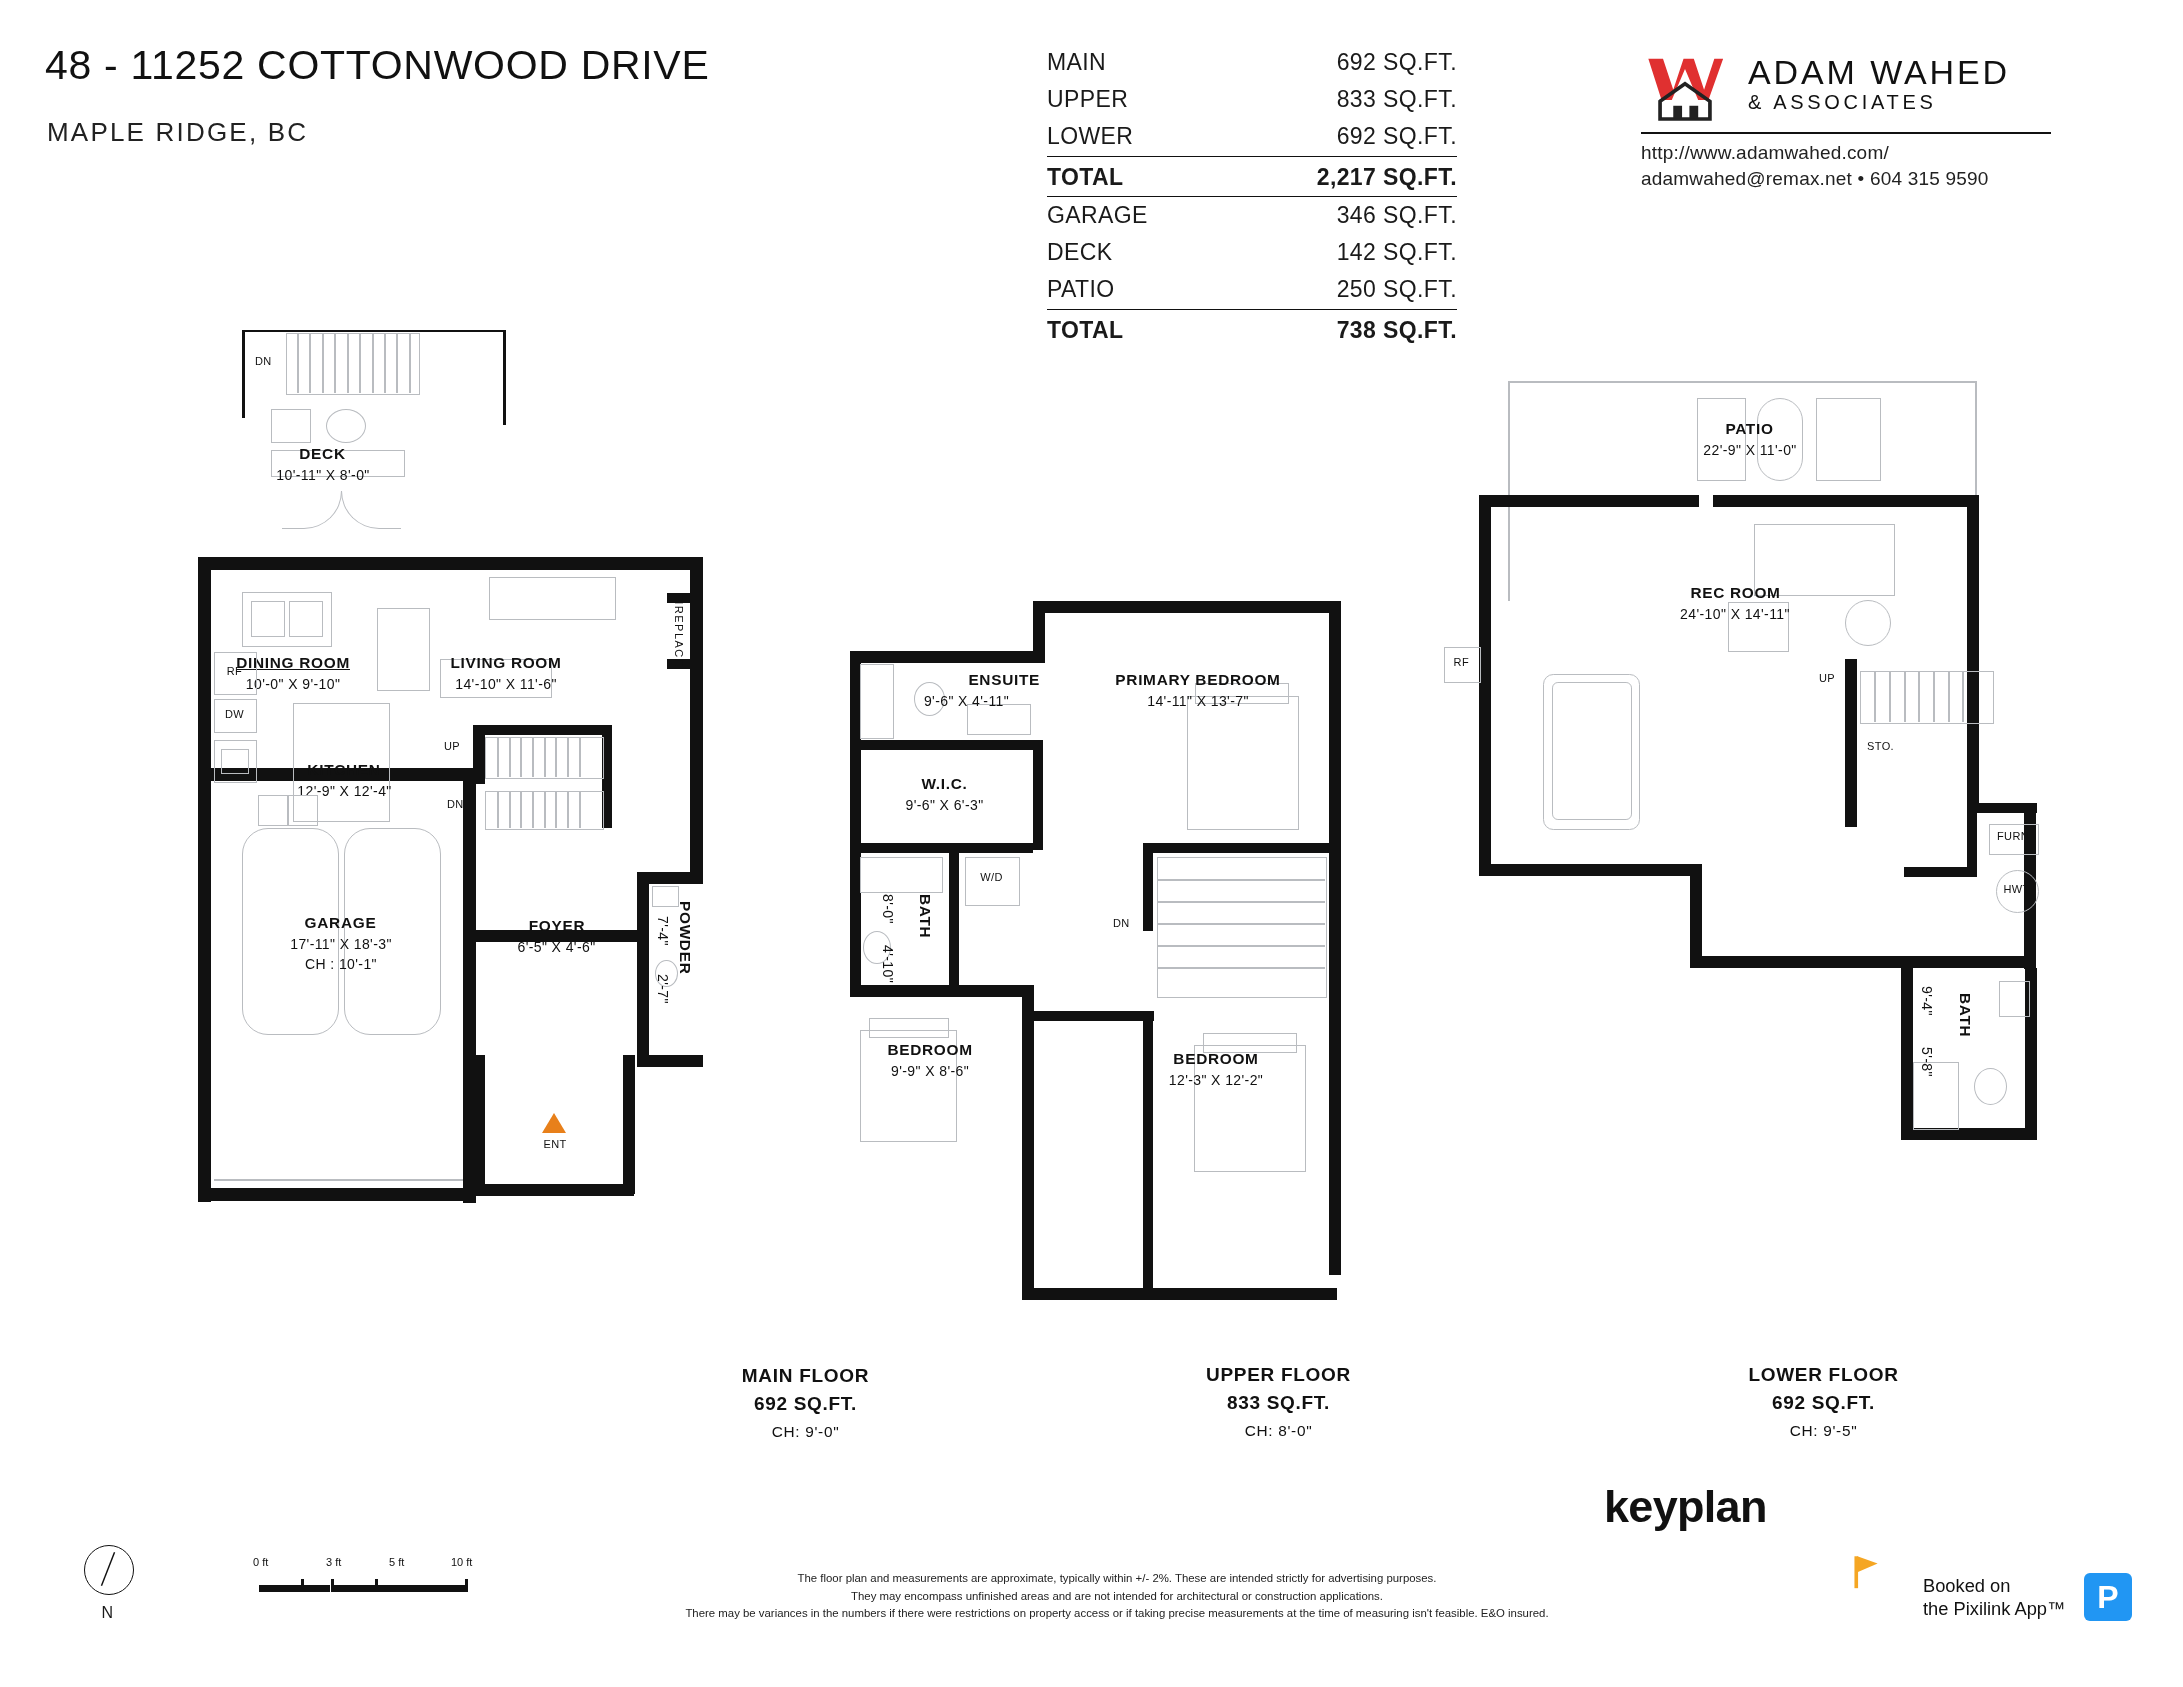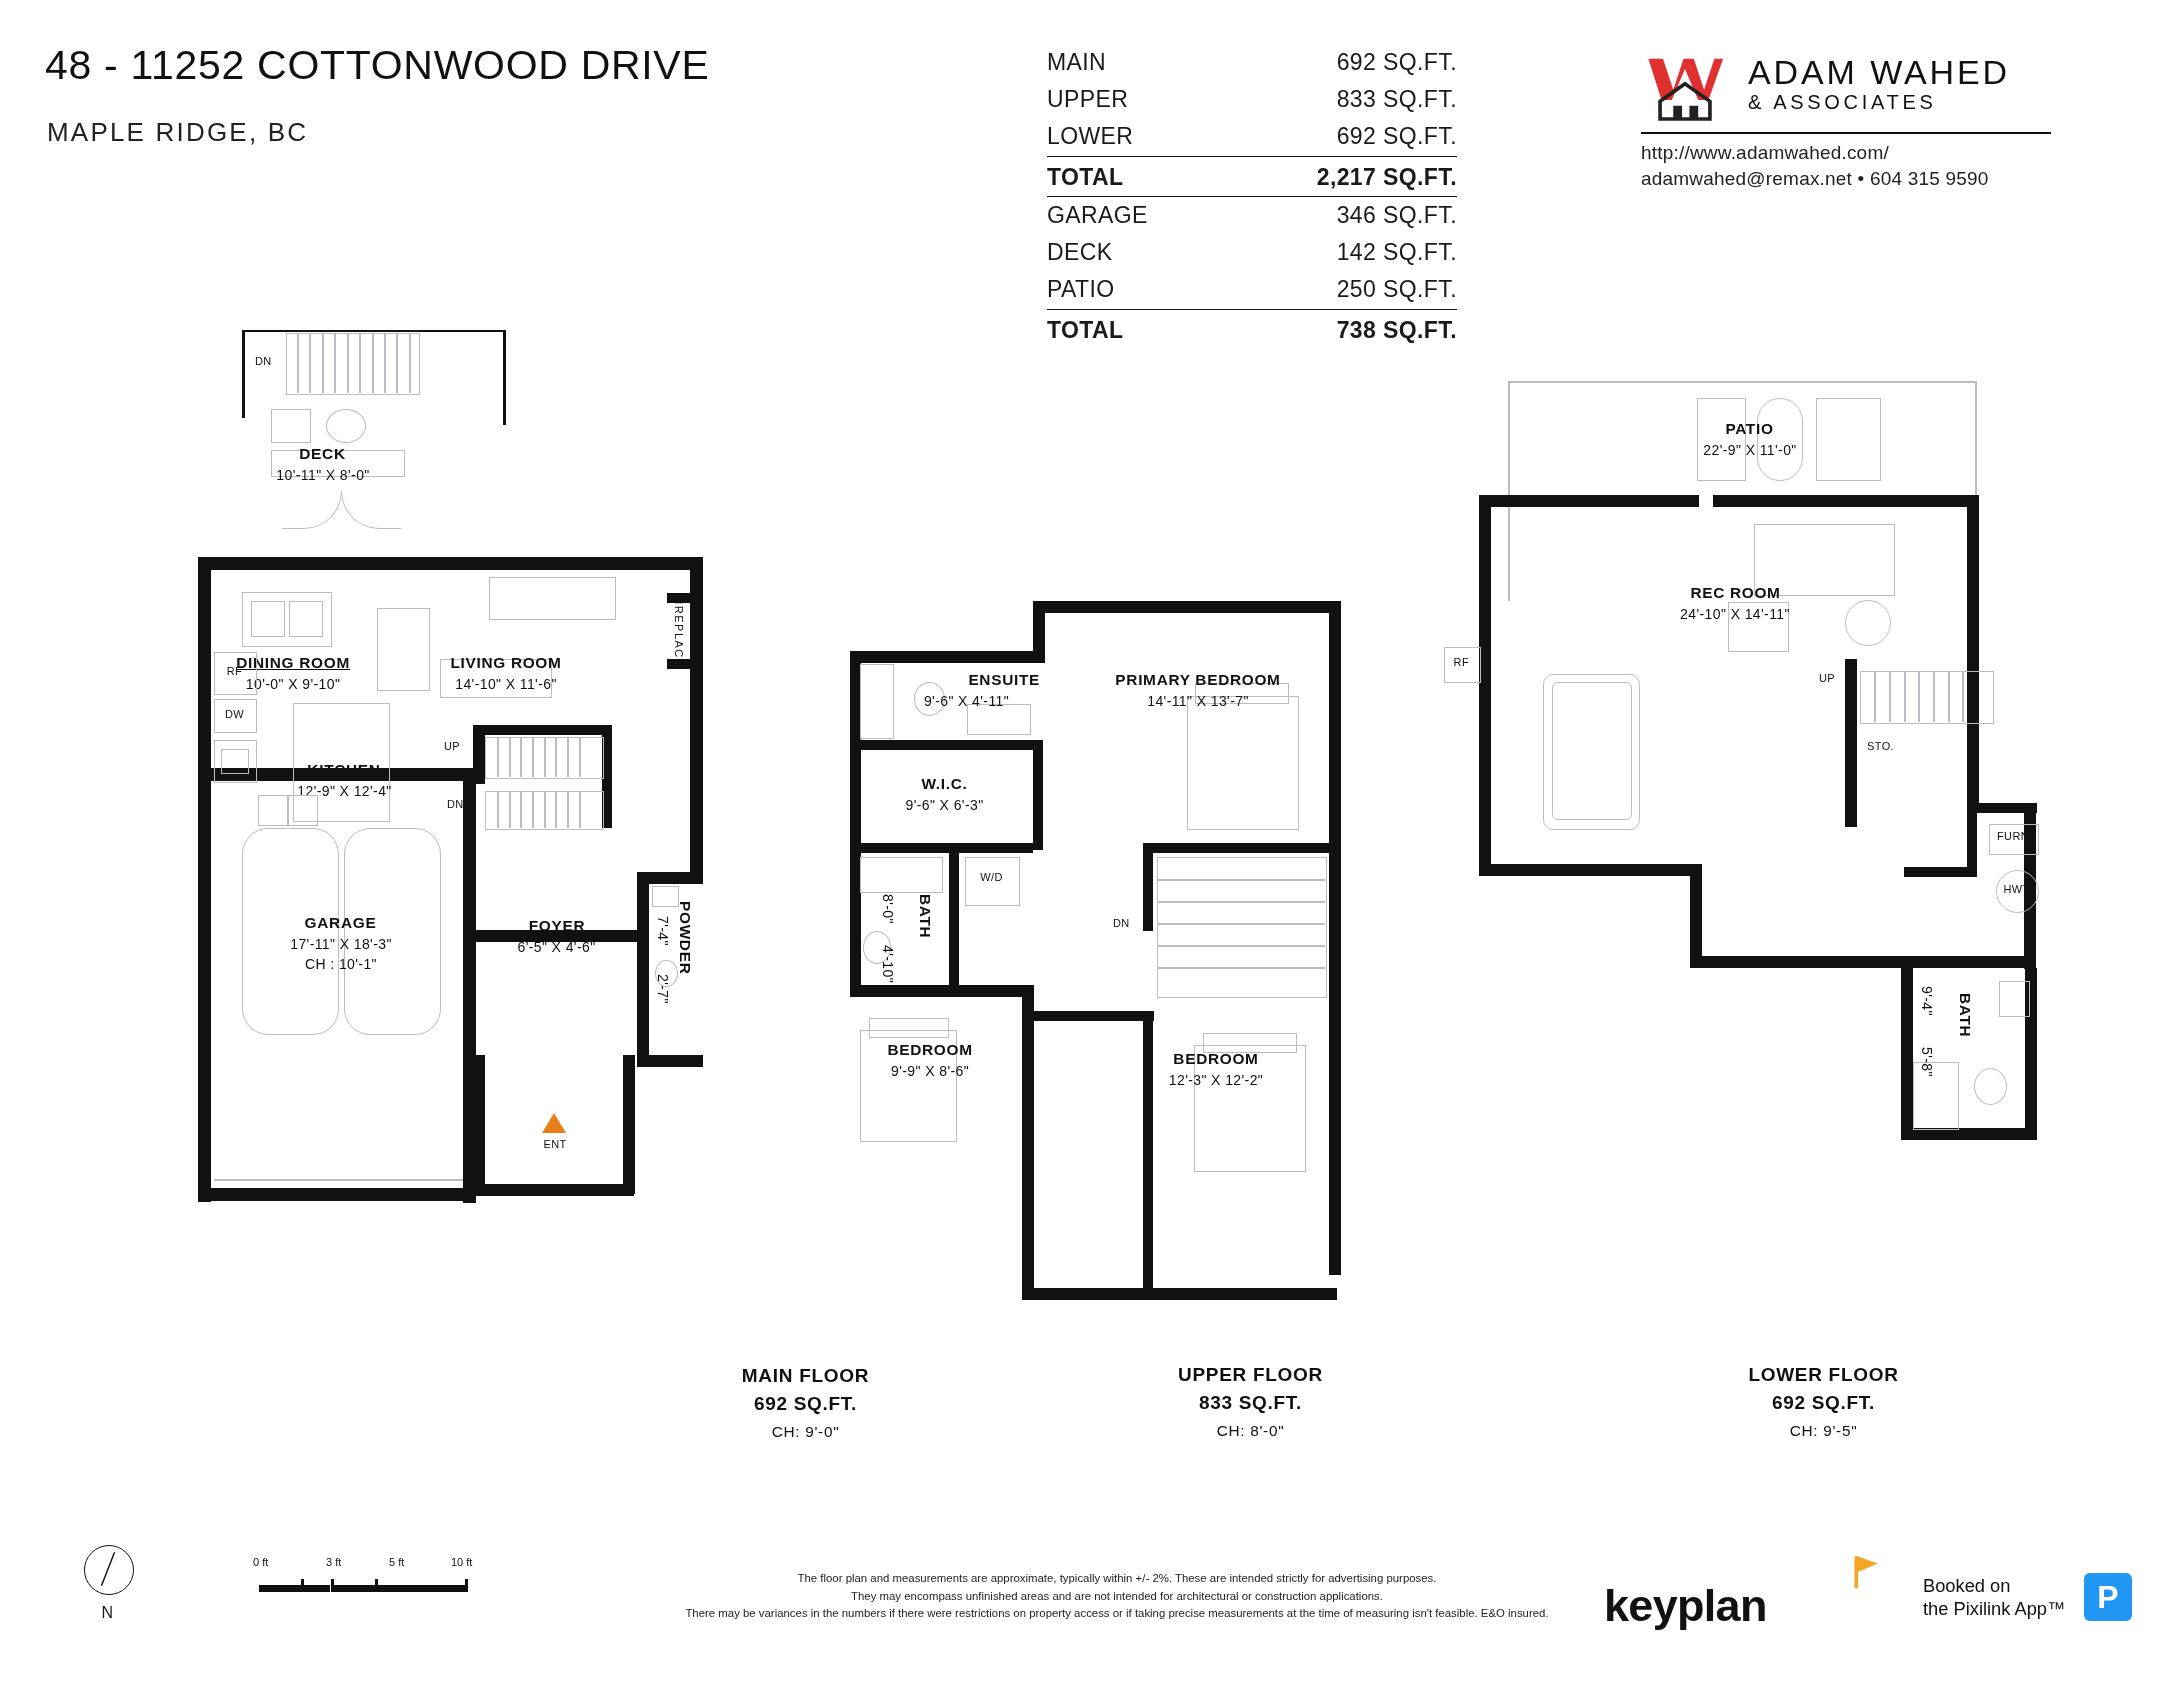--- a/index.html
+++ b/index.html
@@ -28,21 +28,21 @@
   .vert{writing-mode:vertical-rl;}
   .floorcap{text-align:center;font-size:19px;font-weight:bold;letter-spacing:0.7px;line-height:1.45;color:#111;}
   .floorcap .ch{font-weight:normal;font-size:15.4px;}
   
   .wall{background:#111;position:absolute;}
   .thin{background:#111;position:absolute;}
   .lt{position:absolute;border:1.5px solid #b9bcc0;}
   .ltl{position:absolute;background:#b9bcc0;}
   
   #disclaimer{left:663px;top:1570px;width:908px;text-align:center;font-size:11.4px;line-height:1.55;color:#222;}
-  #keyplan{left:1604px;top:1580px;font-size:45px;font-weight:bold;letter-spacing:-0.7px;color:#111;}
+  #keyplan{left:1604px;top:1481px;font-size:45px;font-weight:bold;letter-spacing:-0.7px;color:#111;}
   #bookedon{left:1923px;top:1575px;font-size:18.3px;line-height:1.25;color:#111;}
   #pixibox{left:2084px;top:1573px;width:48px;height:48px;background:#2196f3;border-radius:5.9px;color:#fff;font-size:32px;font-weight:bold;text-align:center;line-height:48px;}
   
   #scalewrap{left:253px;top:1556px;width:264px;}
   .scalelabels{position:relative;height:19px;font-size:11px;color:#111;}
   .scalelabels span{position:absolute;top:0;}
   .scalebar{position:relative;height:16px;margin-top:4.4px;}
   .scalebar i{position:absolute;display:block;background:#111;}
   
   #compass{left:84px;top:1545px;width:66px;height:88px;}
@@ -294,21 +294,21 @@
   <div class="lt" style="left:34px;top:417px;width:78px;height:17.6px;"></div>
   <div class="abs rlab" style="left:14.6px;top:439px;width:161px;">BEDROOM</div>
   <div class="abs rdim" style="left:14.6px;top:461px;width:161px;">9'-9"  X   8'-6"</div>
 
   <div class="lt" style="left:359px;top:444px;width:110px;height:125px;"></div>
   <div class="lt" style="left:368px;top:432px;width:92px;height:17.6px;"></div>
   <div class="abs rlab" style="left:286px;top:448px;width:190px;">BEDROOM</div>
   <div class="abs rdim" style="left:286px;top:470px;width:190px;">12'-3"  X   12'-2"</div>
 </div>
 
-<div class="abs floorcap" style="left:1104px;top:1361px;width:293px;">
+<div class="abs floorcap" style="left:1132px;top:1361px;width:293px;">
   <span>UPPER FLOOR</span><br>
   <span>833 SQ.FT.</span><br>
   <span class="ch">CH: 8'-0"</span>
 </div>
 
 <div class="abs" style="left:1435px;top:366px;width:571px;height:967px;">
 
   <div class="ltl" style="left:73px;top:14.6px;width:469px;height:2.2px;"></div>
   <div class="ltl" style="left:73px;top:14.6px;width:2.2px;height:220px;"></div>
   <div class="ltl" style="left:540px;top:14.6px;width:2.2px;height:220px;"></div>

